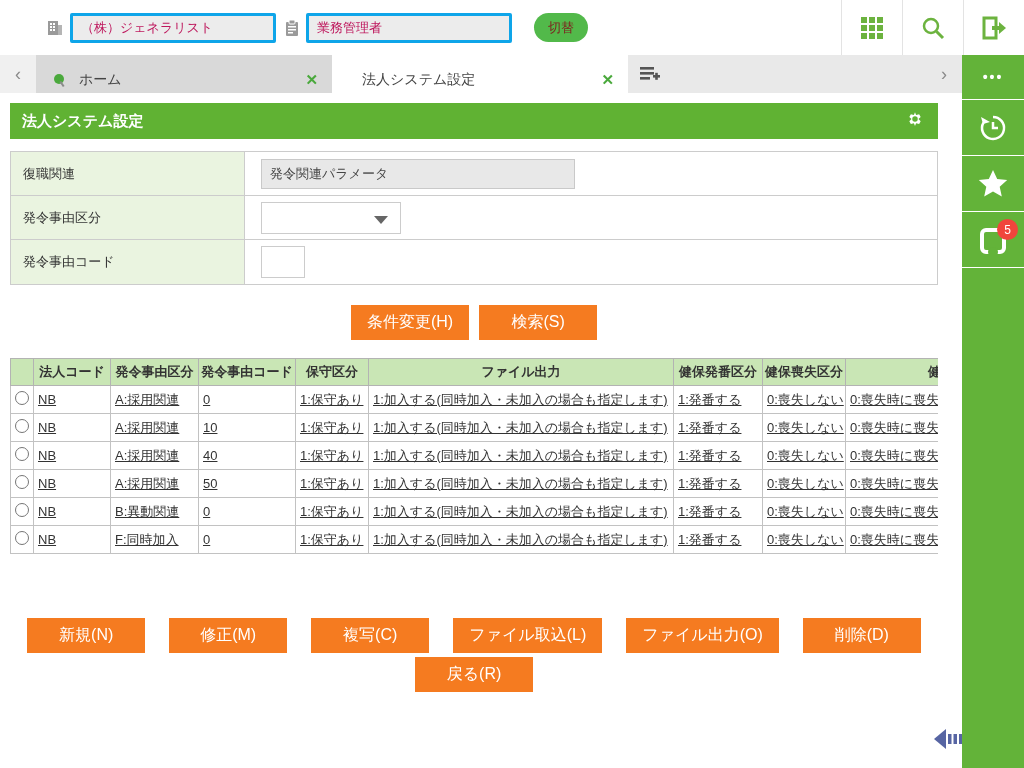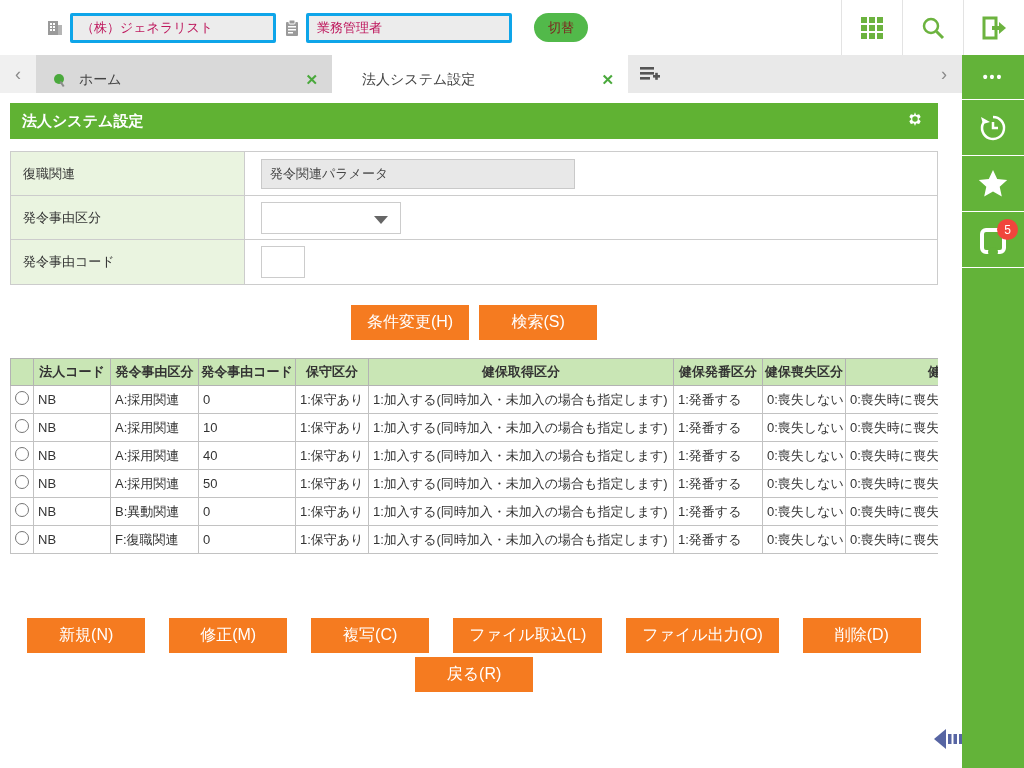--- a/index.html
+++ b/index.html
@@ -68,21 +68,21 @@
   .action-row { margin-top:64px; display:flex; justify-content:center; gap:24px; }
   .back-row { margin-top:4px; display:flex; justify-content:center; }
 
   
   .gridwrap { margin-top:18px; width:928px; overflow:hidden; }
   table.grid { border-collapse:collapse; table-layout:fixed; width:1105px; }
   .grid th { background:#c9e6b5; border:1px solid #b3b3b3; height:27px; font-size:13px;
              color:#333; font-weight:bold; text-align:center; overflow:hidden; white-space:nowrap; }
   .grid th.th-clipped { text-align:left; padding-left:82px; }
   .grid td { border:1px solid #c2c2c2; height:28px; font-size:13px; color:#333; padding:0 4px;
-             overflow:hidden; white-space:nowrap; background:#fff; }
+             overflow:hidden; white-space:nowrap; background:#fff;text-decoration:underline; }
   .grid td.c-radio { text-align:center; padding:0; }
   .grid input[type=radio] { width:14px; height:14px; accent-color:#888; }
 
   
   .sidebar { position:absolute; top:55px; right:0; width:62px; height:713px; background:#63b339;
              z-index:10; }
   .sb-cell { display:flex; align-items:center; justify-content:center;
              border-bottom:1px solid #fff; cursor:pointer; position:relative; }
   .sb-cell.h45 { height:45px; } .sb-cell.h56 { height:56px; }
   .sb-rest { height:100%; }
@@ -238,21 +238,21 @@
             <col style="width:83px">
             <col style="width:270px">
         </colgroup>
         <thead>
           <tr>
             <th></th>
             <th>法人コード</th>
             <th>発令事由区分</th>
             <th>発令事由コード</th>
             <th>保守区分</th>
-            <th>健保取得区分</th>
+            <th>ファイル出力</th>
             <th>健保発番区分</th>
             <th>健保喪失区分</th>
             <th class="th-clipped">健</th>
           </tr>
         </thead>
         <tbody>
           <tr>
             <td class="c-radio"><input type="radio" name="rowsel" style=""></td>
             <td>NB</td>
             <td>A:採用関連</td>
@@ -303,21 +303,21 @@
             <td>0</td>
             <td>1:保守あり</td>
             <td>1:加入する(同時加入・未加入の場合も指定します)</td>
             <td>1:発番する</td>
             <td>0:喪失しない</td>
             <td>0:喪失時に喪失</td>
           </tr>
           <tr>
             <td class="c-radio"><input type="radio" name="rowsel" style=""></td>
             <td>NB</td>
-            <td>F:復職関連</td>
+            <td>F:同時加入</td>
             <td>0</td>
             <td>1:保守あり</td>
             <td>1:加入する(同時加入・未加入の場合も指定します)</td>
             <td>1:発番する</td>
             <td>0:喪失しない</td>
             <td>0:喪失時に喪失</td>
           </tr>
         </tbody>
       </table>
     </div>

